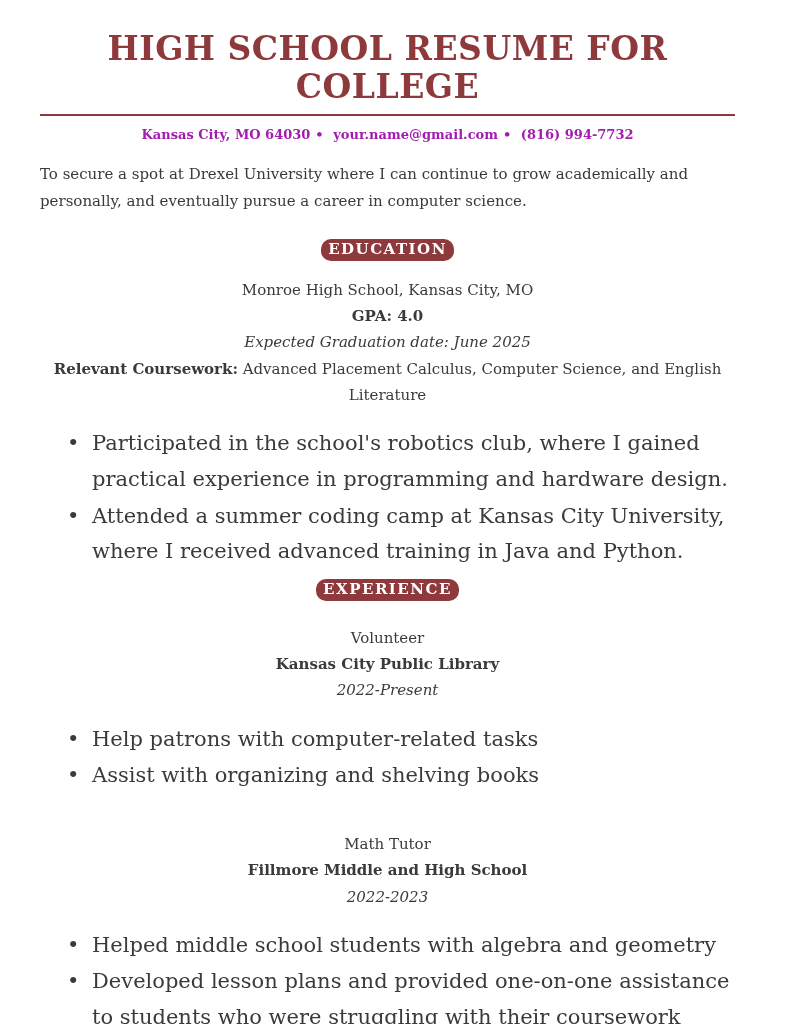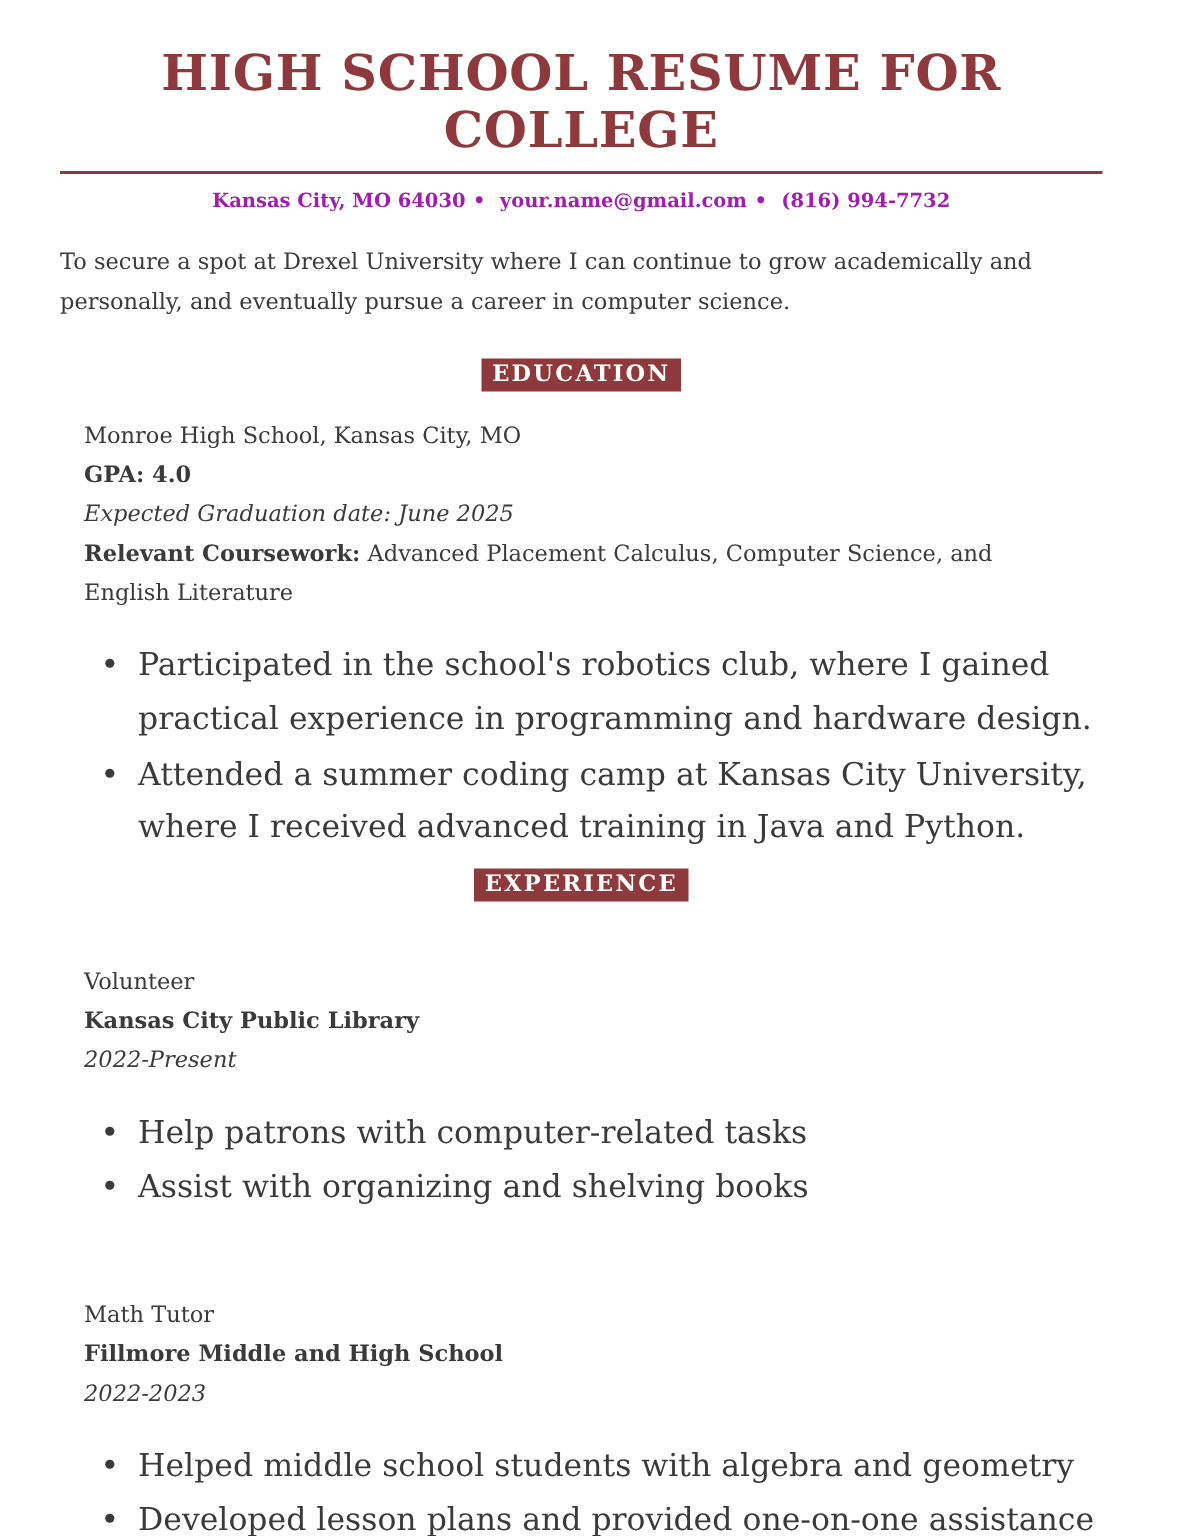--- a/index.html
+++ b/index.html
@@ -42,27 +42,28 @@
 
   .badge-row { text-align: center; margin: 0 0 16px 0; }
   .badge {
     display: inline-block;
     background: #8e3a3c;
     color: #ffffff;
     font-weight: bold;
     font-size: 15px;
     letter-spacing: 1.5px;
     padding: 1px 7px 3px 7px;
+    border-radius: 10px;
   }
 
   .centered-block {
-    text-align: left;
+    text-align: center;
     font-size: 15px;
     line-height: 1.75;
-    margin: 16px;
+    margin: 0;
   }
   .bold { font-weight: bold; }
   .italic { font-style: italic; }
 
   .bullets {
     list-style: none;
     margin: 18px 0 0 0;
     padding: 0 0 0 25px;
     font-size: 21px;
     line-height: 1.7;

